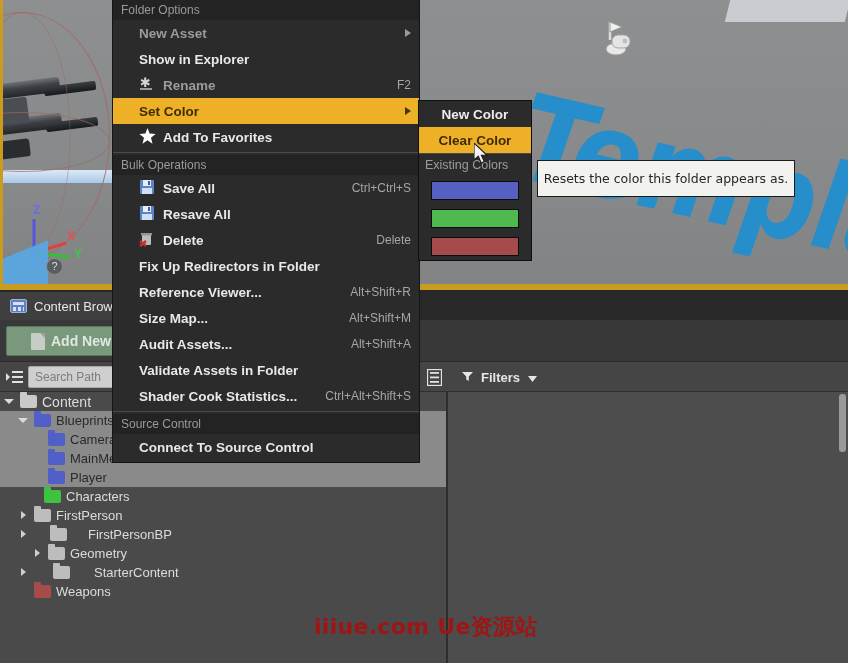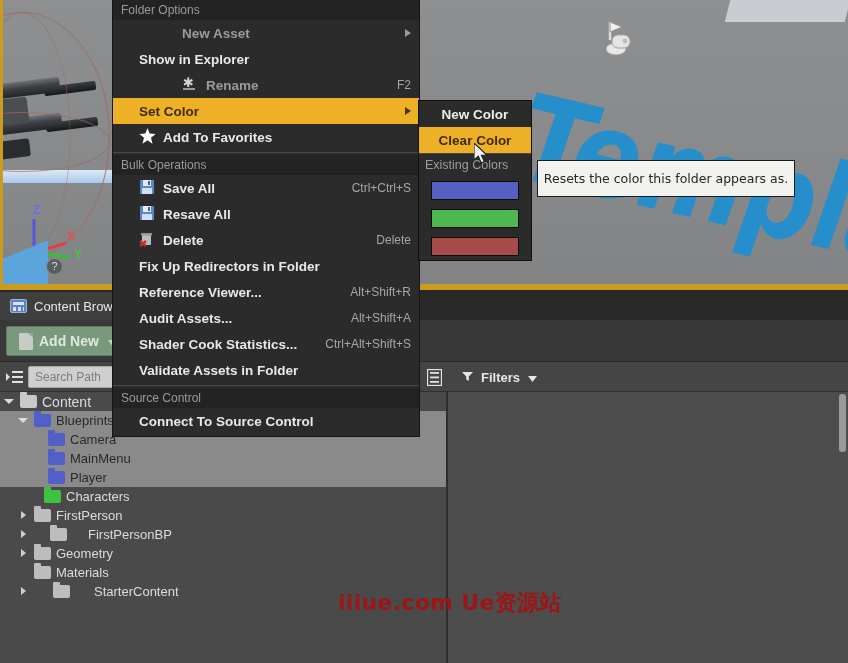--- a/index.html
+++ b/index.html
@@ -112,21 +112,21 @@
   .tab-icon:before{content:"";position:absolute;left:2px;top:2px;right:2px;height:3px;background:#d7e3f5;}
   .tab-icon:after{content:"";position:absolute;left:2px;top:7px;right:2px;height:4px;
     background: repeating-linear-gradient(90deg,#d7e3f5 0 3px,#5f81c2 3px 5px);}
 
   .cb-toolbar {
     position: absolute; left: 0; top: 30px; width: 848px; height: 42px;
     background: #383838; border-bottom: 1px solid #2a2a2a;
   }
   .addnew-btn {
     position: absolute; left: 6px; top: 6px; height: 30px;
-    display: flex; align-items: center; gap: 6px; padding: 0 12px;
+    display: flex; align-items: center; gap: 6px; padding: 0 24px;
     background: #79987c; border: 1px solid #5d7760; border-radius: 2px;
     color: #dfe8df; font-size: 14px; font-weight: bold;
   }
   .doc-icon { width: 14px; height: 17px; background: #c6cdc6; border-radius: 1px; position: relative; }
   .doc-icon:after { content:""; position:absolute; right:0; top:0; border-top:5px solid #9aa39a; border-left:5px solid transparent; }
 
   .breadcrumb {
     position: absolute; left: 420px; top: 30px; height: 42px;
     display: flex; align-items: center; gap: 9px; padding-left: 6px;
     color: #e9e9e9; font-size: 15px; font-weight: bold;
@@ -201,43 +201,43 @@
     position: absolute; left: 446px; top: 102px; width: 402px; height: 271px;
     background: #4d4d4d; border-left: 2px solid #2e2e2e;
   }
   .asset-scrollbar {
     position: absolute; right: 2px; top: 2px; width: 7px; height: 58px;
     background: #9a9a9a; border-radius: 3px;
   }
 
   
   .watermark {
-    position: absolute; left: 314px; top: 588px; z-index: 60;
+    position: absolute; left: 314px; top: 612px; z-index: 60;
     color: #9f1414; font-size: 22px; font-weight: bold;
     font-family: "DejaVu Sans", sans-serif;
-    white-space: nowrap; letter-spacing: .3px; margin-left: 24px;
+    white-space: nowrap; letter-spacing: .3px;
   }
 
   
   .ctx-menu {
     position: absolute; left: 112px; top: 0; width: 308px;
     background: #2b2b2b; border: 1px solid #151515; border-top: none;
     z-index: 40; padding-bottom: 2px;
   }
   .ctx-section {
     height: 20px; display: flex; align-items: center; padding-left: 8px;
     color: #9a9a9a; font-size: 12px; background: #232323;
   }
   .ctx-sep { height: 1px; background: #4a4a4a; margin: 2px 0; }
   .ctx-item {
     height: 26px; display: flex; align-items: center;
     padding-left: 26px; padding-right: 8px; position: relative;
     color: #e8e8e8; font-size: 13.5px; font-weight: bold;
   }
-  .ctx-item.dim { color: #9b9b9b; margin-left: 43px; }
+  .ctx-item.dim { color: #9b9b9b; }
   .ctx-item.highlight { background: #edb026; color: #402c02; }
   .ctx-item .icon-slot {
     position: absolute; left: 26px; top: 4px; width: 18px; height: 18px;
   }
   .ctx-item .lbl { margin-left: 0; }
   .ctx-item.has-icon { padding-left: 50px; }
   .ctx-shortcut {
     margin-left: auto; color: #a6a6a6; font-size: 12px; font-weight: normal;
   }
   .ctx-arrow {
@@ -449,40 +449,40 @@
           </span>
           <span>FirstPerson</span>
         </div>
         <div class="tree-row" style="padding-left: 18px; gap: 21px;">
           <span class="twisty closed"></span>
           <span class="fold" style="background: rgb(189, 189, 189); position: relative;">
             <span style="position: absolute; left: 0px; top: -3px; width: 7px; height: 4px; border-radius: 1px 1px 0px 0px; background: rgb(189, 189, 189);"></span>
           </span>
           <span>FirstPersonBP</span>
         </div>
-        <div class="tree-row" style="padding-left: 18px;">
+        <div class="tree-row" style="padding-left: 32px;">
           <span class="twisty closed"></span>
           <span class="fold" style="background: rgb(189, 189, 189); position: relative;">
             <span style="position: absolute; left: 0px; top: -3px; width: 7px; height: 4px; border-radius: 1px 1px 0px 0px; background: rgb(189, 189, 189);"></span>
           </span>
           <span>Geometry</span>
-        </div>
-        <div class="tree-row" style="padding-left: 18px;">
-          <span class="twisty "></span>
-          <span class="fold" style="background: rgb(189, 189, 189); position: relative;">
-            <span style="position: absolute; left: 0px; top: -3px; width: 7px; height: 4px; border-radius: 1px 1px 0px 0px; background: rgb(189, 189, 189);"></span>
-          </span>
-          <span>Materials</span>
         </div>
         <div class="tree-row" style="padding-left: 18px; gap: 24px;">
           <span class="twisty closed"></span>
           <span class="fold" style="background: rgb(189, 189, 189); position: relative;">
             <span style="position: absolute; left: 0px; top: -3px; width: 7px; height: 4px; border-radius: 1px 1px 0px 0px; background: rgb(189, 189, 189);"></span>
           </span>
           <span>StarterContent</span>
+        </div>
+        <div class="tree-row" style="padding-left: 18px;">
+          <span class="twisty "></span>
+          <span class="fold" style="background: rgb(168, 75, 75); position: relative;">
+            <span style="position: absolute; left: 0px; top: -3px; width: 7px; height: 4px; border-radius: 1px 1px 0px 0px; background: rgb(168, 75, 75);"></span>
+          </span>
+          <span>Weapons</span>
         </div>
       </div>
 
     <div class="assetview">
       <div class="asset-scrollbar"></div>
     </div>
   </div>
 
   <div class="ctx-menu" id="ctxmenu">
       <div class="ctx-section">Folder Options</div>
@@ -542,29 +542,33 @@
         <span class="ctx-shortcut">Delete</span>
       </div>
       <div class="ctx-item">
         <span class="lbl">Fix Up Redirectors in Folder</span>
       </div>
       <div class="ctx-item">
         <span class="lbl">Reference Viewer...</span>
         <span class="ctx-shortcut">Alt+Shift+R</span>
       </div>
       <div class="ctx-item">
+        <span class="lbl">Size Map...</span>
+        <span class="ctx-shortcut">Alt+Shift+M</span>
+      </div>
+      <div class="ctx-item">
         <span class="lbl">Audit Assets...</span>
         <span class="ctx-shortcut">Alt+Shift+A</span>
       </div>
       <div class="ctx-item">
+        <span class="lbl">Validate Assets in Folder</span>
+      </div>
+      <div class="ctx-item">
         <span class="lbl">Shader Cook Statistics...</span>
         <span class="ctx-shortcut">Ctrl+Alt+Shift+S</span>
-      </div>
-      <div class="ctx-item">
-        <span class="lbl">Validate Assets in Folder</span>
       </div>
       <div class="ctx-sep"></div>
       <div class="ctx-section">Source Control</div>
       <div class="ctx-item">
         <span class="lbl">Connect To Source Control</span>
       </div>
     </div>
 
   <div class="submenu">
     <div class="sub-item">New Color</div>

